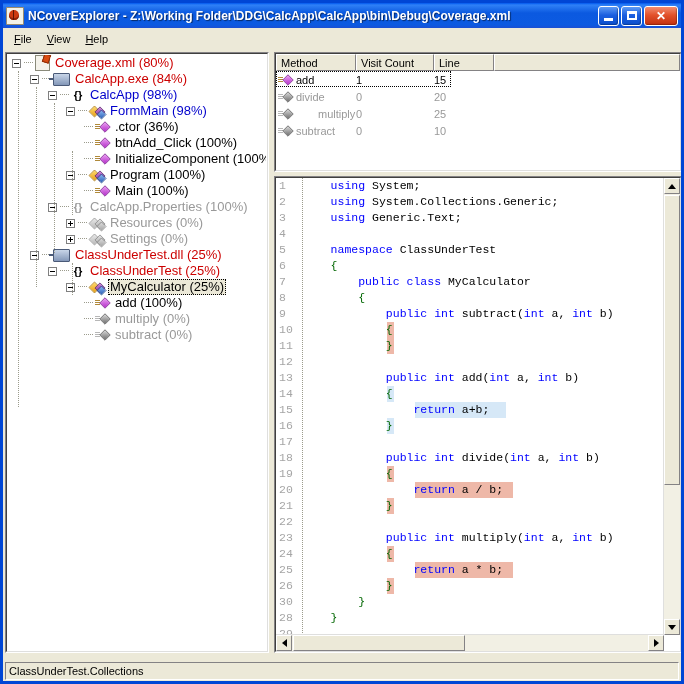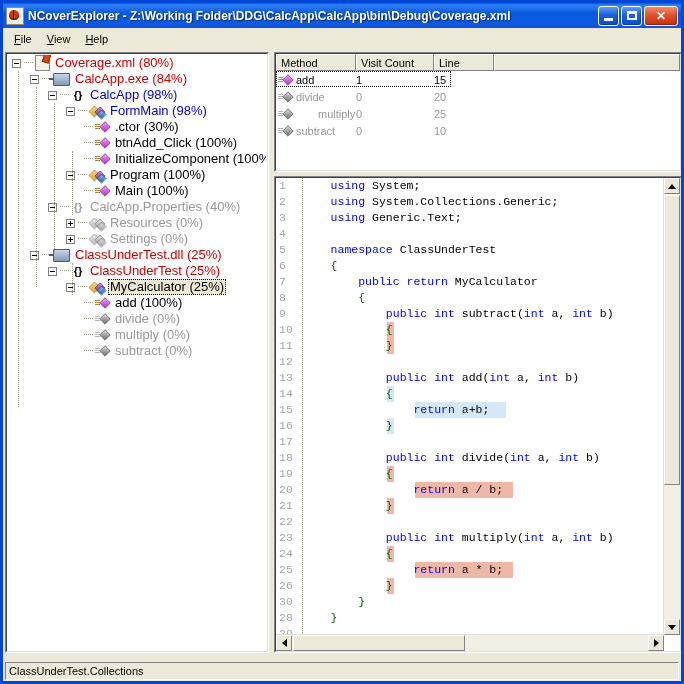--- a/index.html
+++ b/index.html
@@ -529,21 +529,21 @@
             <span class="spacer" style="width: 76px;"></span>
             <span class="dots"></span>
             <span class="ico ico-method">
               <span class="lines">
                 <i></i>
                 <i></i>
                 <i></i>
               </span>
               <i class="dia"></i>
             </span>
-            <span class="tlabel c-black">.ctor (30%)</span>
+            <span class="tlabel c-black">.ctor (36%)</span>
           </div>
           <div class="tnode">
             <span class="spacer" style="width: 76px;"></span>
             <span class="dots"></span>
             <span class="ico ico-method">
               <span class="lines">
                 <i></i>
                 <i></i>
                 <i></i>
               </span>
@@ -586,21 +586,21 @@
               </span>
               <i class="dia"></i>
             </span>
             <span class="tlabel c-black">Main (100%)</span>
           </div>
           <div class="tnode">
             <span class="spacer" style="width: 40px;"></span>
             <span class="expander"></span>
             <span class="dots"></span>
             <span class="ico ico-ns dim">{}</span>
-            <span class="tlabel c-gray">CalcApp.Properties (40%)</span>
+            <span class="tlabel c-gray">CalcApp.Properties (100%)</span>
           </div>
           <div class="tnode">
             <span class="spacer" style="width: 58px;"></span>
             <span class="expander plus"></span>
             <span class="dots"></span>
             <span class="ico ico-class gray">
               <i class="d1"></i>
               <i class="d2"></i>
               <i class="d3"></i>
             </span>
@@ -647,33 +647,20 @@
             <span class="dots"></span>
             <span class="ico ico-method">
               <span class="lines">
                 <i></i>
                 <i></i>
                 <i></i>
               </span>
               <i class="dia"></i>
             </span>
             <span class="tlabel c-black">add (100%)</span>
-          </div>
-          <div class="tnode">
-            <span class="spacer" style="width: 76px;"></span>
-            <span class="dots"></span>
-            <span class="ico ico-method gray">
-              <span class="lines">
-                <i></i>
-                <i></i>
-                <i></i>
-              </span>
-              <i class="dia"></i>
-            </span>
-            <span class="tlabel c-gray">divide (0%)</span>
           </div>
           <div class="tnode">
             <span class="spacer" style="width: 76px;"></span>
             <span class="dots"></span>
             <span class="ico ico-method gray">
               <span class="lines">
                 <i></i>
                 <i></i>
                 <i></i>
               </span>
@@ -807,21 +794,21 @@
             <div class="gline">28</div>
             <div class="gline">29</div>
           </div>
         <div id="codearea">
             <div class="cline"><span style="position: relative;"><span class="t">    </span><span class="k">using</span><span class="t"> System;</span></span></div>
             <div class="cline"><span style="position: relative;"><span class="t">    </span><span class="k">using</span><span class="t"> System.Collections.Generic;</span></span></div>
             <div class="cline"><span style="position: relative;"><span class="t">    </span><span class="k">using</span><span class="t"> Generic.Text;</span></span></div>
             <div class="cline"><span style="position: relative;"></span></div>
             <div class="cline"><span style="position: relative;"><span class="t">    </span><span class="k">namespace</span><span class="t"> ClassUnderTest</span></span></div>
             <div class="cline"><span style="position: relative;"><span class="t">    </span><span class="br">{</span></span></div>
-            <div class="cline"><span style="position: relative;"><span class="t">        </span><span class="k">public return</span><span class="t"> MyCalculator</span></span></div>
+            <div class="cline"><span style="position: relative;"><span class="t">        </span><span class="k">public class</span><span class="t"> MyCalculator</span></span></div>
             <div class="cline"><span style="position: relative;"><span class="t">        </span><span class="br">{</span></span></div>
             <div class="cline"><span style="position: relative;"><span class="t">            </span><span class="k">public int</span><span class="t"> subtract(</span><span class="k">int</span><span class="t"> a, </span><span class="k">int</span><span class="t"> b)</span></span></div>
             <div class="cline"><div class="hl-un" style="position: absolute; top: 0px; height: 16px; left: 84px; width: 7px;"></div><span style="position: relative;"><span class="t">            </span><span class="br">{</span></span></div>
             <div class="cline"><div class="hl-un" style="position: absolute; top: 0px; height: 16px; left: 84px; width: 7px;"></div><span style="position: relative;"><span class="t">            </span><span class="br">}</span></span></div>
             <div class="cline"><span style="position: relative;"></span></div>
             <div class="cline"><span style="position: relative;"><span class="t">            </span><span class="k">public int</span><span class="t"> add(</span><span class="k">int</span><span class="t"> a, </span><span class="k">int</span><span class="t"> b)</span></span></div>
             <div class="cline"><div class="hl-cv" style="position: absolute; top: 0px; height: 16px; left: 84px; width: 7px;"></div><span style="position: relative;"><span class="t">            </span><span class="br">{</span></span></div>
             <div class="cline"><div class="hl-cv" style="position: absolute; top: 0px; height: 16px; left: 112px; width: 91px;"></div><span style="position: relative;"><span class="t">                </span><span class="k">return</span><span class="t"> a+b;</span></span></div>
             <div class="cline"><div class="hl-cv" style="position: absolute; top: 0px; height: 16px; left: 84px; width: 7px;"></div><span style="position: relative;"><span class="t">            </span><span class="br">}</span></span></div>
             <div class="cline"><span style="position: relative;"></span></div>

